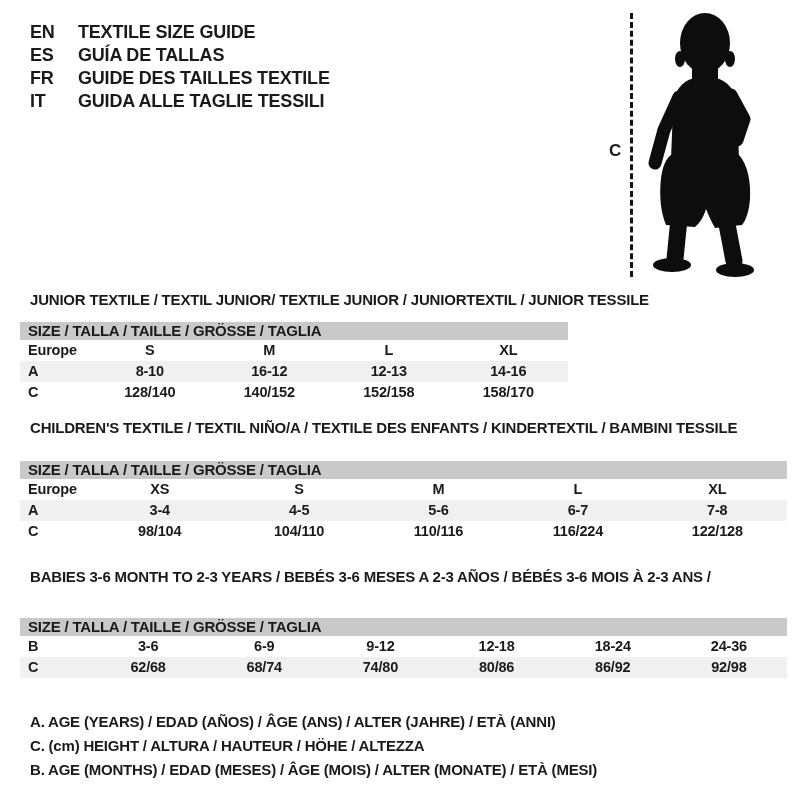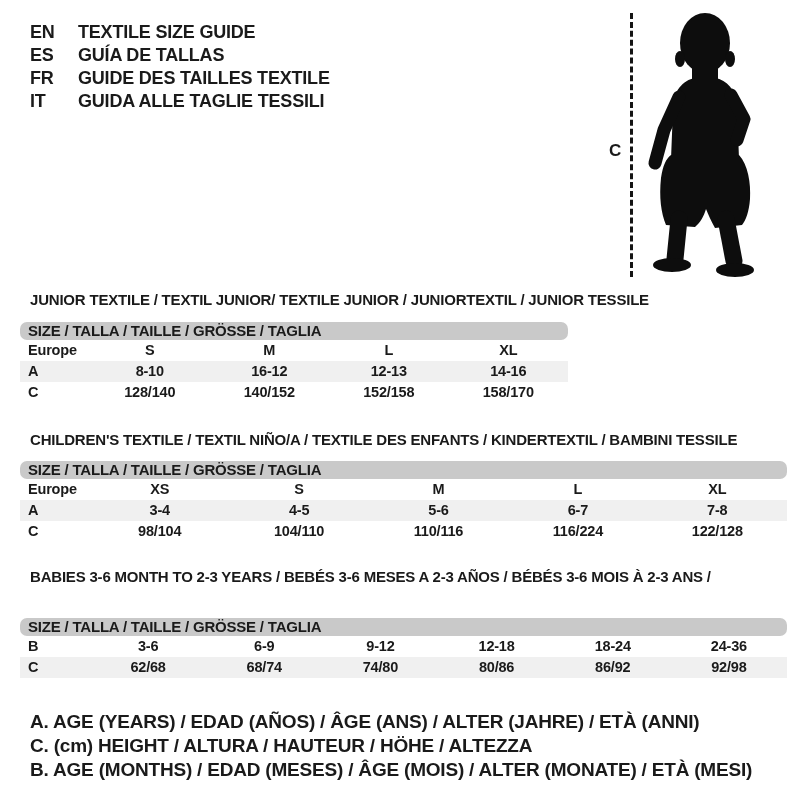--- a/index.html
+++ b/index.html
@@ -27,46 +27,45 @@
     position: absolute; left: 630px; top: 13px;
     height: 264px; width: 0;
     border-left: 3px dashed #141414;
   }
   .figure-label { position: absolute; left: 609px; top: 141px; font-size: 17px; }
   .baby { position: absolute; left: 645px; top: 13px; }
 
   
   .sec-title { position: absolute; left: 30px; font-size: 15px; line-height: 23px; white-space: nowrap; }
   .t1 { top: 288px; }
-  .t2 { top: 428px; }
+  .t2 { top: 416px; }
   .t3 { top: 565px; }
 
   
   .tbl { position: absolute; left: 20px; }
   .tbl-1 { top: 322px; width: 548px; }
   .tbl-2 { top: 461px; width: 767px; }
   .tbl-3 { top: 618px; width: 767px; }
   .size-bar {
     height: 18px; line-height: 18px;
     background: #c9c9c9;
     padding-left: 8px;
     font-size: 15px;
     white-space: nowrap;
-    border-radius: 7px;
   }
   .trow { display: grid; height: 21px; line-height: 21px; font-size: 14.5px; }
   .trow.shaded { background: #f0f0f0; }
   .cols4 { grid-template-columns: 70px repeat(4, 1fr); }
   .cols5 { grid-template-columns: 70px repeat(5, 1fr); }
   .cols6 { grid-template-columns: 70px repeat(6, 1fr); }
   .cell { text-align: center; overflow: hidden; }
   .cell.lbl { text-align: left; padding-left: 8px; }
 
   
-  .legend { position: absolute; left: 30px; top: 710px; font-size: 19px; line-height: 24px; }
+  .legend { position: absolute; left: 30px; top: 710px; font-size: 15px; line-height: 24px; }
   .legend div { white-space: nowrap; }
 </style>
 </head>
 <body>
 
 <div class="page">
 
   <div class="lang-block">
     <div class="lang-row">
       <span class="lang-code">EN</span>

